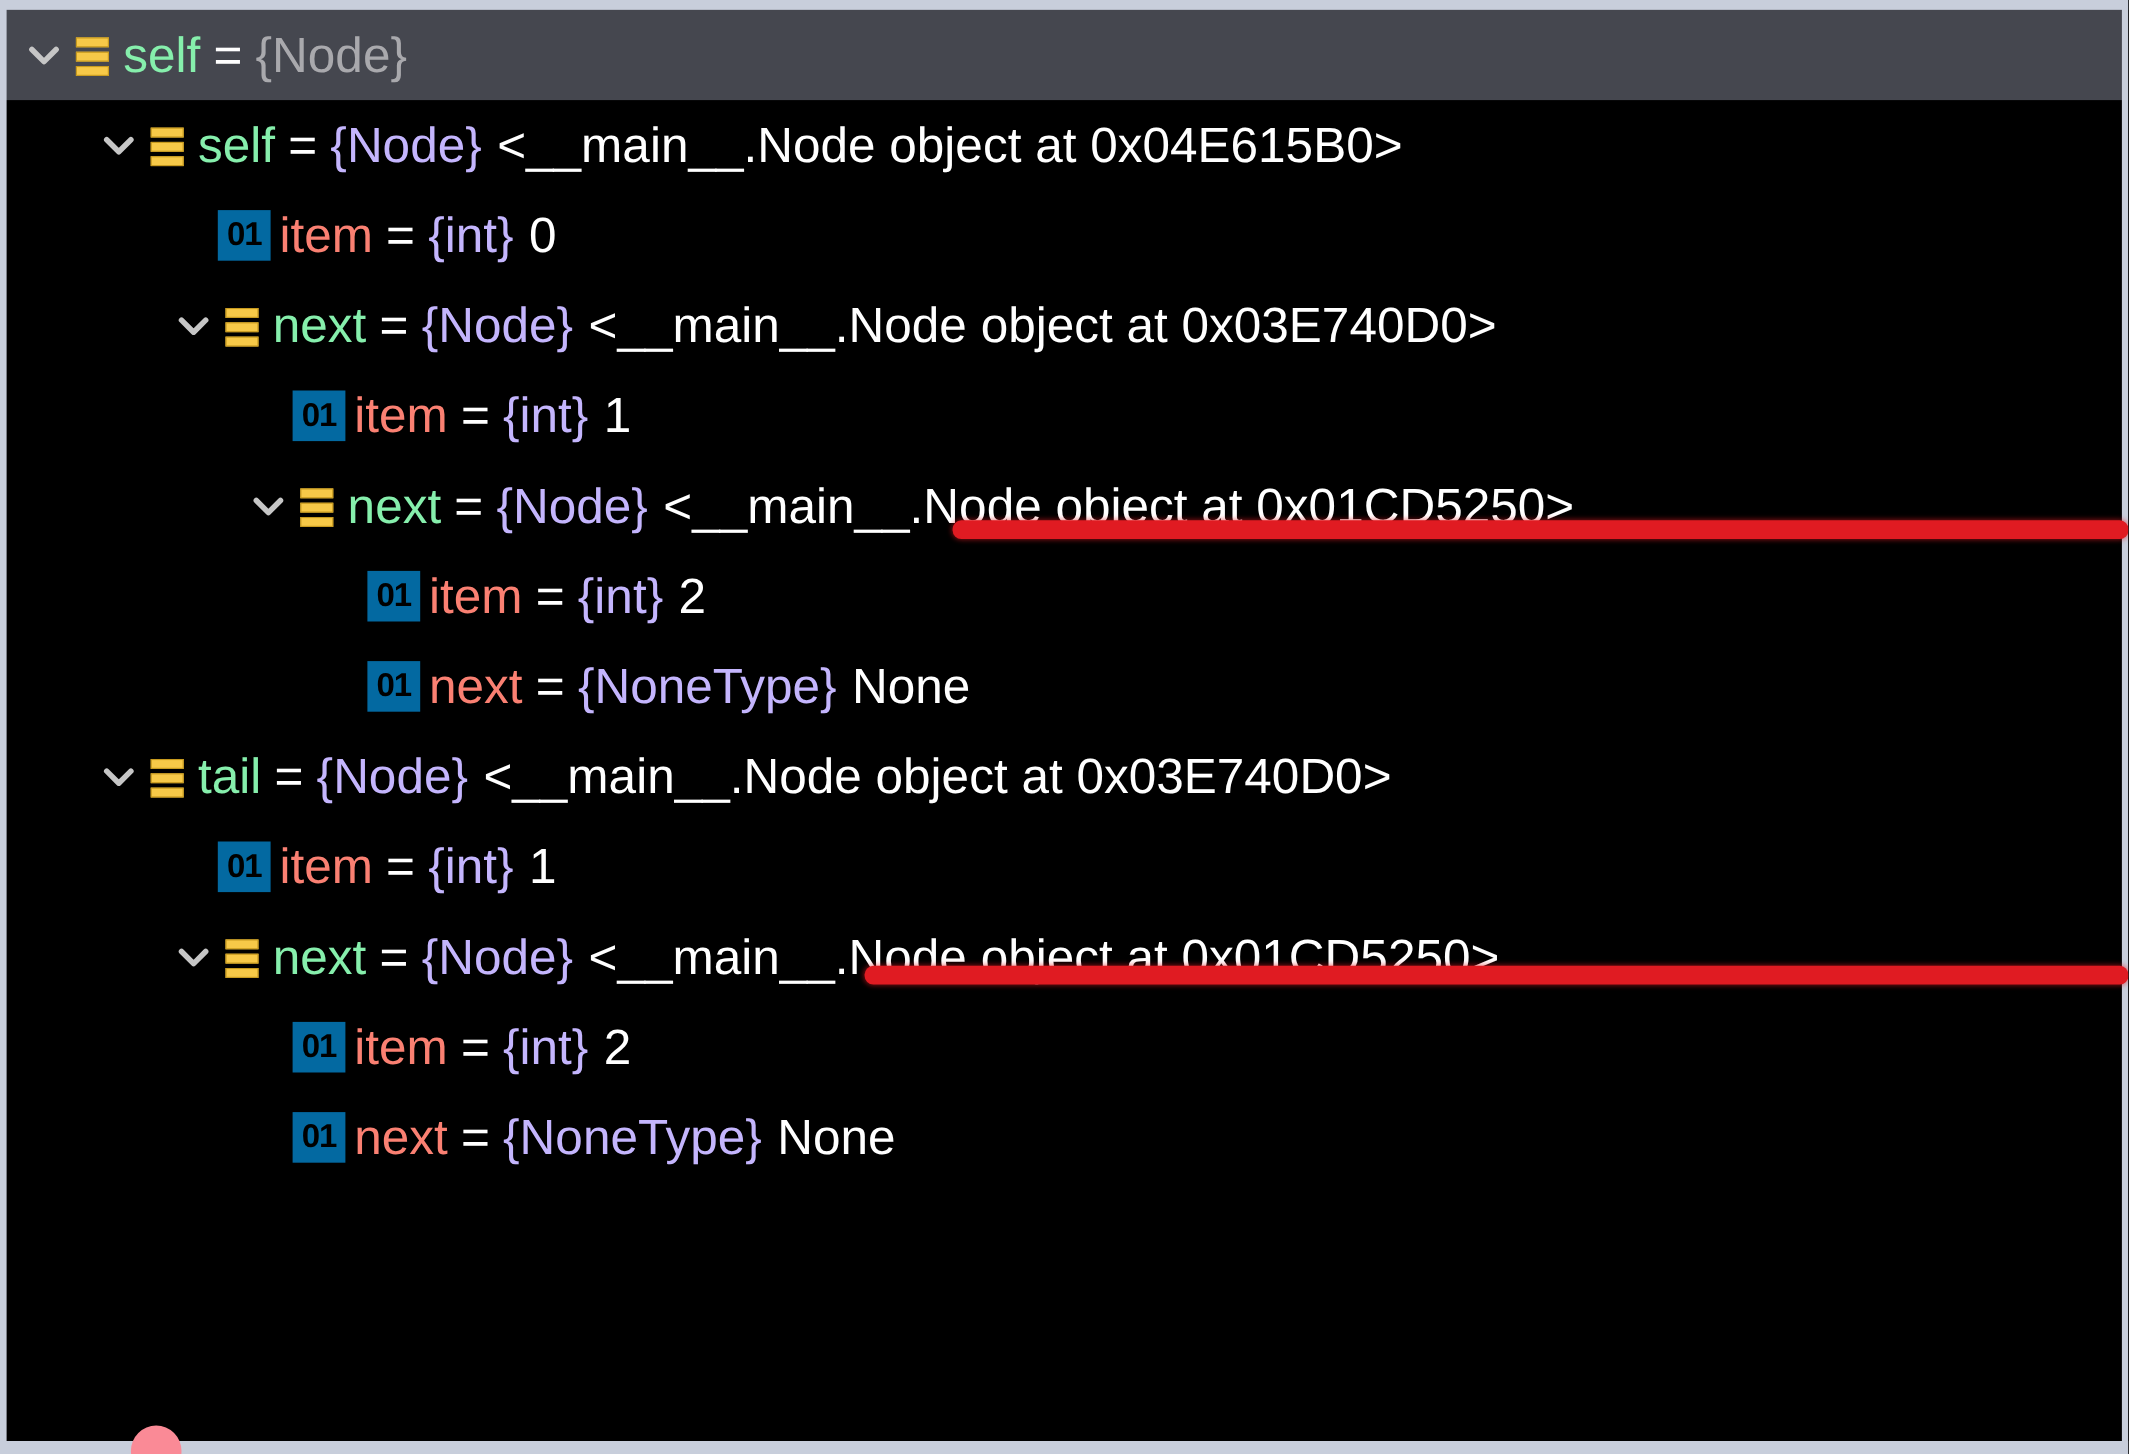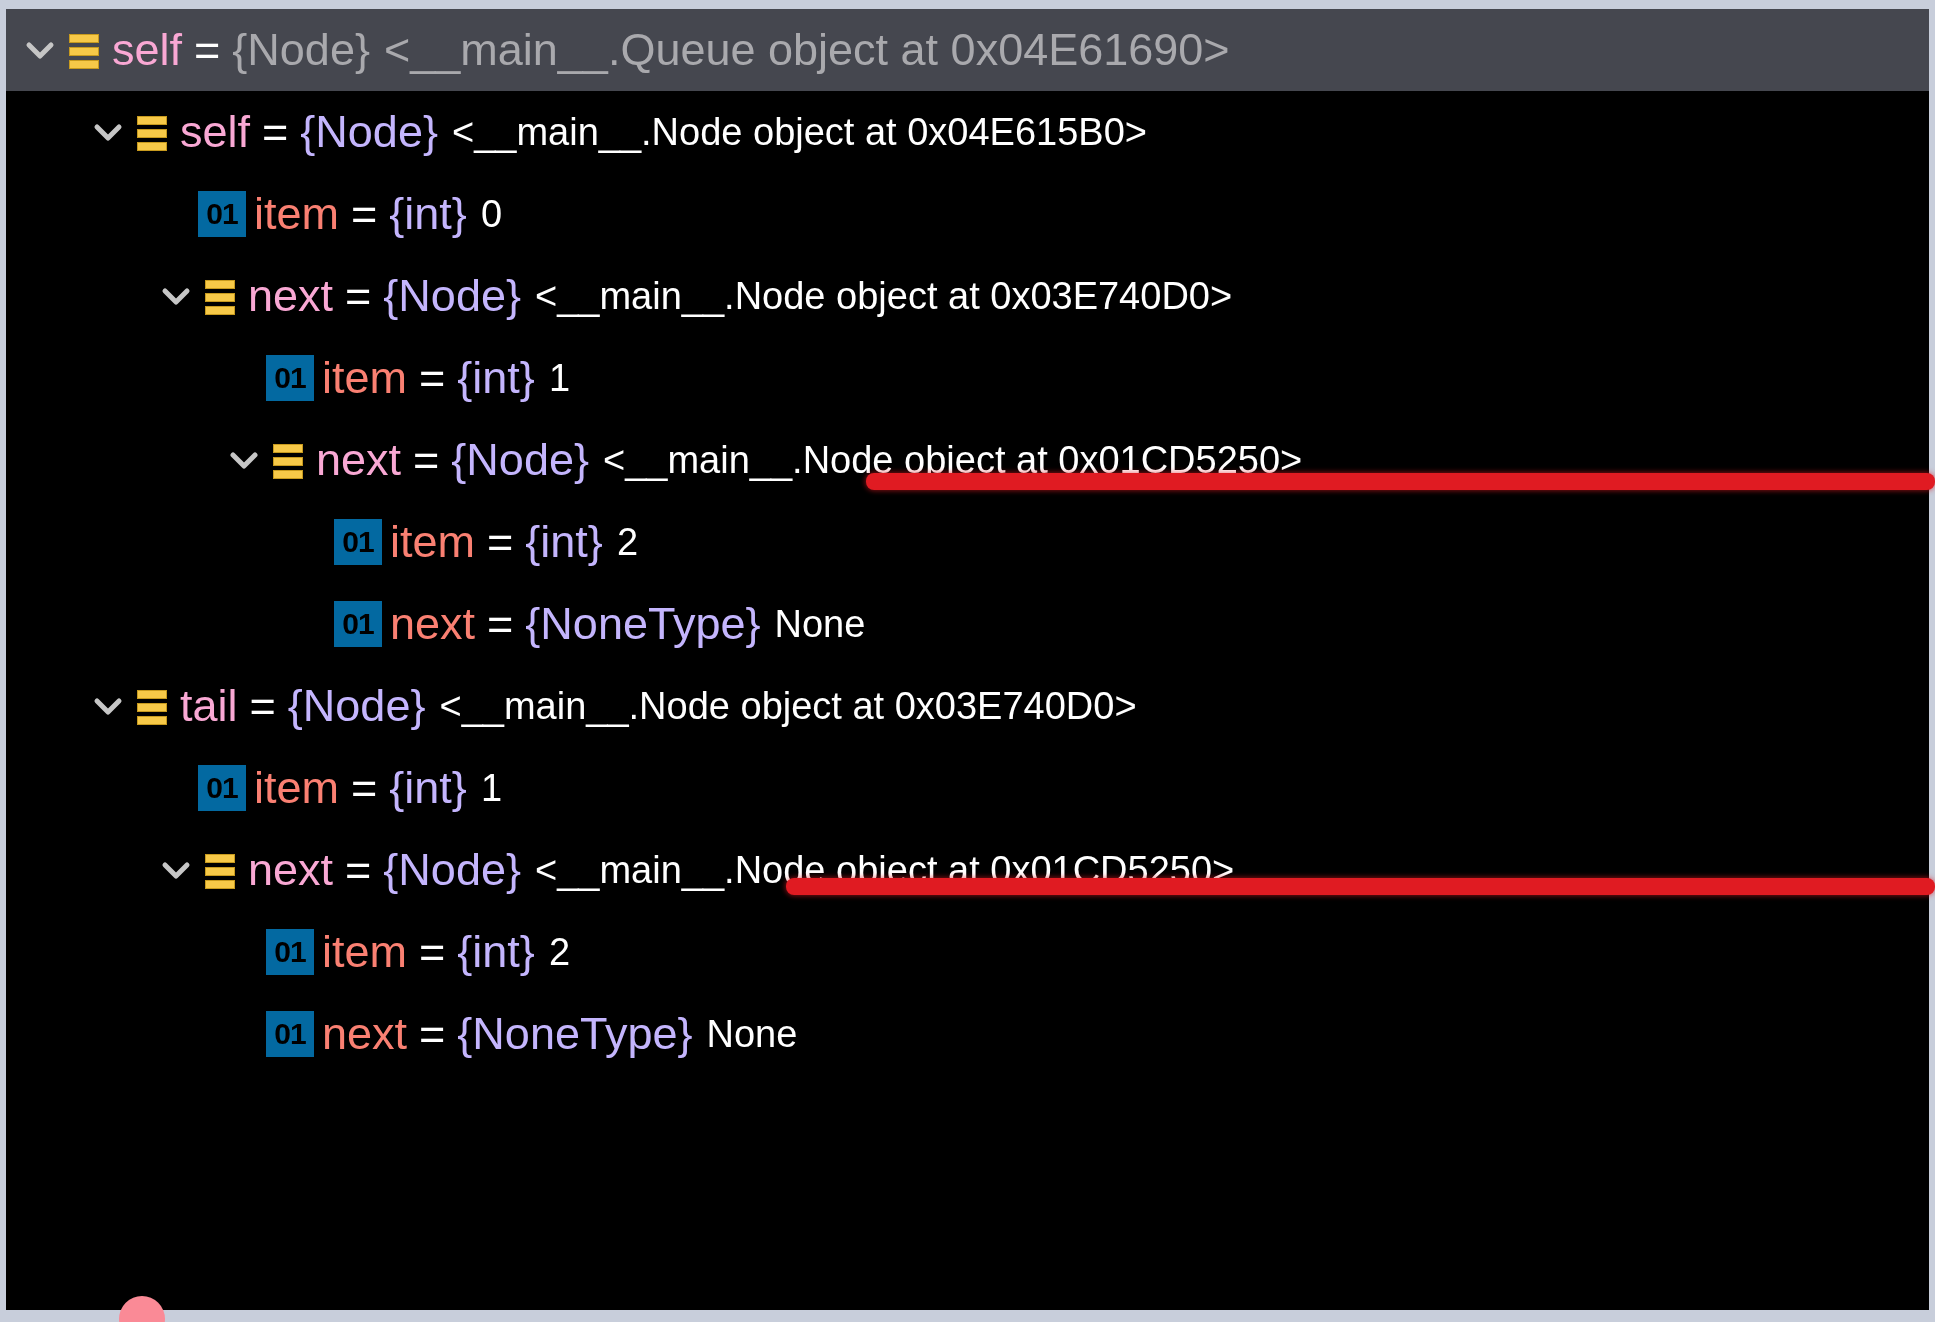--- a/index.html
+++ b/index.html
@@ -114,25 +114,25 @@
     font-size: 30px;
     line-height: 46px;
     text-align: center;
     letter-spacing: -1px;
   }
 
   .label {
     font-size: 45px;
     line-height: 48px;
   }
-  .name-ref    { color: #f9a8d4; }   
+  .name-ref    { color: #86efac; }   
   .name-prim   { color: #fa8072; text-align: right; }   
   .eq          { color: #ffffff; padding: 0 12px; font-size: 45px; }
   .type        { color: #c4b5fd; font-size: 45px; }
-  .value       { color: #ffffff; font-size: 38px; padding-left: 14px; }
+  .value       { color: #ffffff; font-size: 45px; padding-left: 14px; }
   .value-dim   { color: #b9b9b9; font-size: 45px; padding-left: 14px; }
 
   .row.selected .value-dim,
   .row.selected .type { color: #a9a9ad; }
 
   
   .marker {
     position: absolute;
     height: 17px;
     border-radius: 8px;
@@ -164,21 +164,20 @@
           </svg>
         </span>
         <span class="icon-bars">
           <i></i>
           <i></i>
           <i></i>
         </span>
         <span class="label name-ref">self</span>
         <span class="eq">=</span>
         <span class="type">{Node}</span>
-        <span class="value-dim">&lt;__main__.Queue object at 0x04E61690&gt;</span>
       </div>
       <div class="row">
         <span style="flex: 0 0 auto; width: 86px;"></span>
         <span class="chevron">
           <svg width="44" height="44" viewBox="0 0 44 44">
             <path d="M11 17 L22 28 L33 17" fill="none" stroke="#c6c6c6" stroke-width="5" stroke-linecap="round" stroke-linejoin="round"></path>
           </svg>
         </span>
         <span class="icon-bars">
           <i></i>

